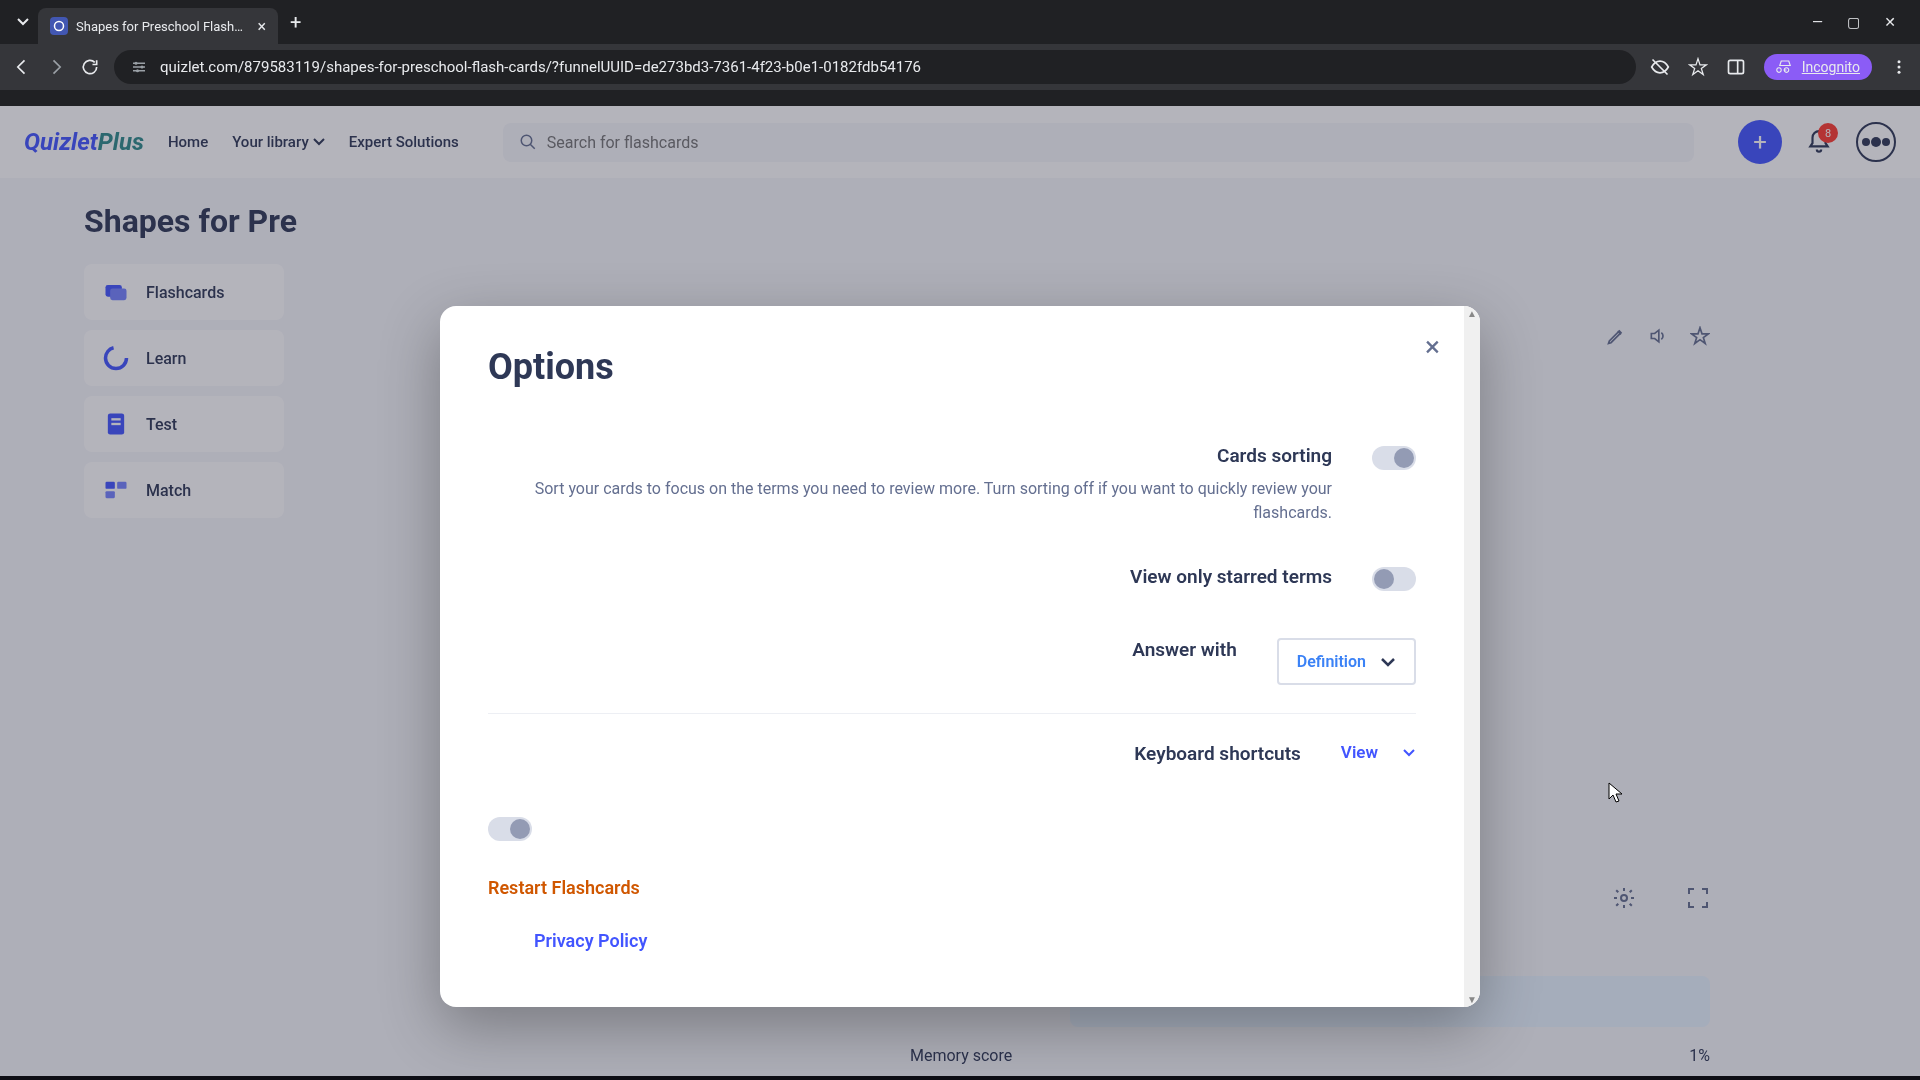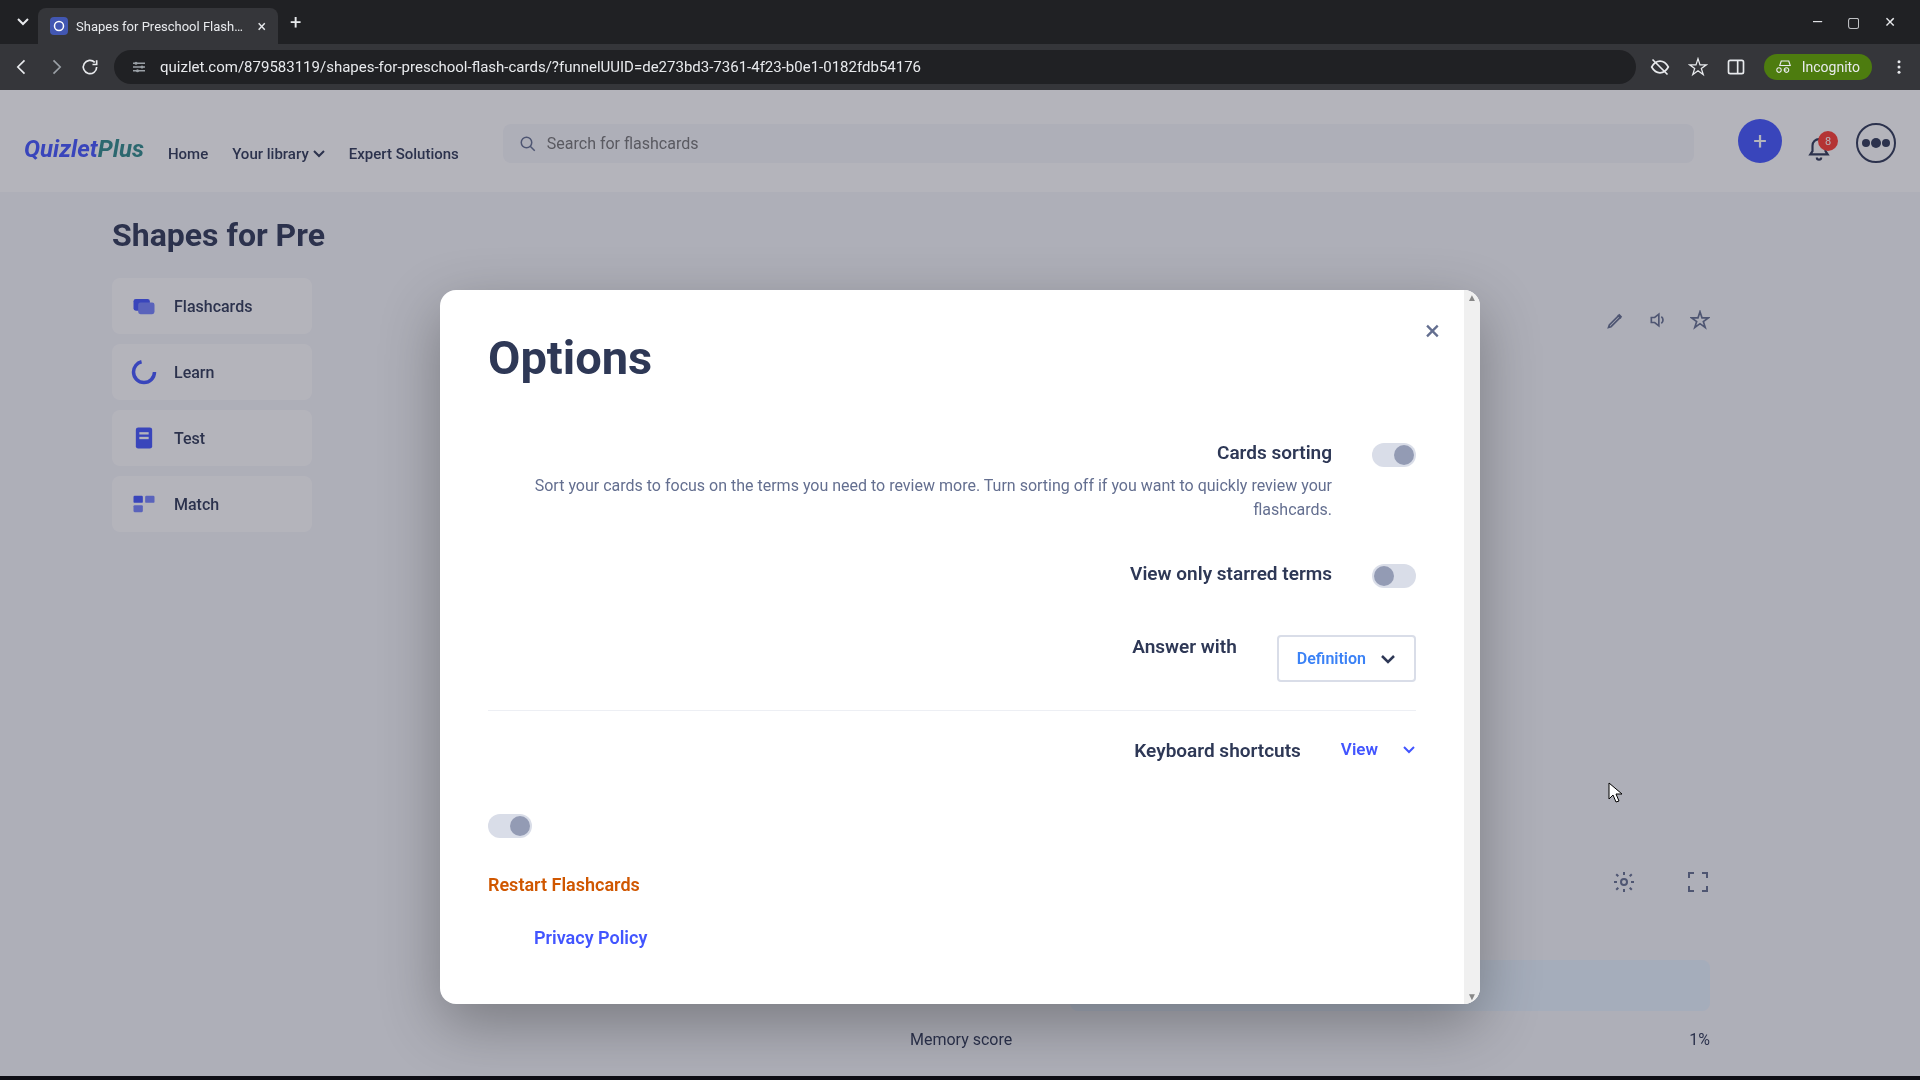--- a/index.html
+++ b/index.html
@@ -18,39 +18,39 @@
 .window-controls { margin-left: auto; display: flex; gap: 24px; padding-right: 16px; color: #e8eaed; }
 .window-controls span { cursor: pointer; font-size: 14px; }
 
 .addr-bar { display: flex; align-items: center; height: 46px; padding: 0 12px; gap: 14px; background: #35363a; }
 .nav-btn { color: #9aa0a6; cursor: pointer; display: flex; align-items: center; }
 .nav-btn.enabled { color: #e8eaed; }
 .addr-field { flex: 1; display: flex; align-items: center; gap: 12px; background: #202124; border-radius: 20px; padding: 0 16px; height: 34px; }
 .site-icon { color: #9aa0a6; }
 .url-text { color: #e8eaed; font-size: 15px; flex: 1; }
 .addr-right { display: flex; gap: 18px; align-items: center; color: #e8eaed; }
-.incognito-badge { display: flex; align-items: center; gap: 8px; background: #4d7c0f; padding: 4px 12px; border-radius: 16px; font-size: 14px; }
+.incognito-badge { display: flex; align-items: center; gap: 8px; background: #8b5cf6; padding: 4px 12px; border-radius: 16px; font-size: 14px; text-decoration: underline; }
 
 
 .page-bg { background: #f6f7fb; height: calc(1080px - 90px); position: relative; }
 .page-dim { position: absolute; inset: 0; background: rgba(40,40,60,0.35); z-index: 5; }
 
-.app-header { display: flex; align-items: flex-end; padding: 29px 24px; gap: 24px; background: #fff; }
+.app-header { display: flex; align-items: center; padding: 14px 24px; gap: 24px; background: #fff; margin-top: 16px; }
 .logo { font-size: 24px; font-weight: 700; color: #4255ff; font-style: italic; }
 .logo .plus { color: #2e8b8b; }
 .nav-link { color: #2e3856; font-size: 15px; font-weight: 500; cursor: pointer; }
 .nav-dd { display: flex; align-items: center; gap: 4px; }
 .search-wrap { flex: 1; display: flex; align-items: center; gap: 10px; background: #f6f7fb; border-radius: 8px; padding: 10px 16px; margin: 0 20px; }
 .search-wrap input { border: none; background: transparent; font-size: 16px; flex: 1; outline: none; color: #646f90; }
 .add-btn { width: 44px; height: 44px; border-radius: 50%; background: #4255ff; color: #fff; display: flex; align-items: center; justify-content: center; font-size: 24px; cursor: pointer; }
 .bell-wrap { position: relative; cursor: pointer; }
 .bell-badge { position: absolute; top: -6px; right: -6px; background: #ff3b30; color: #fff; font-size: 11px; width: 20px; height: 20px; border-radius: 50%; display: flex; align-items: center; justify-content: center; }
 .avatar { width: 40px; height: 40px; border-radius: 50%; background: #fff; border: 2px solid #2e3856; display: flex; align-items: center; justify-content: center; overflow: hidden; }
 
-.content { padding: 24px 112px; }
+.content { padding: 24px 84px; }
 .page-title { font-size: 32px; font-weight: 700; color: #2e3856; margin-bottom: 24px; }
 .study-modes { display: flex; flex-direction: column; gap: 10px; width: 200px; }
 .mode-btn { display: flex; align-items: center; gap: 16px; padding: 14px 18px; background: #fff; border-radius: 8px; cursor: pointer; text-align: center; }
 .mode-icon { width: 28px; height: 28px; display: flex; align-items: center; justify-content: center; }
 .mode-label { font-size: 16px; color: #2e3856; font-weight: 500; }
 
 .card-area { position: absolute; right: 210px; top: 220px; }
 .card-actions { display: flex; gap: 22px; color: #646f90; }
 .card-actions span { cursor: pointer; }
 .below-card { position: absolute; right: 210px; top: 780px; display: flex; gap: 50px; color: #646f90; }
@@ -62,21 +62,21 @@
 
 .modal-backdrop { position: absolute; inset: 0; z-index: 10; display: flex; align-items: flex-start; justify-content: center; padding-top: 200px; }
 .modal { background: #fff; border-radius: 16px; width: 1040px; max-height: 820px; position: relative; box-shadow: 0 20px 60px rgba(0,0,0,0.3); display: flex; }
 .modal-inner { padding: 40px 48px; flex: 1; overflow-y: auto; }
 .modal-scroll { width: 16px; background: #f0f0f0; border-radius: 0 16px 16px 0; position: relative; }
 .modal-scroll .thumb { position: absolute; top: 12px; bottom: 12px; left: 3px; right: 3px; background: transparent; }
 .modal-scroll .arrow { position: absolute; left: 0; right: 0; display: flex; justify-content: center; color: #888; font-size: 10px; }
 .modal-scroll .arrow.up { top: 2px; }
 .modal-scroll .arrow.down { bottom: 2px; }
 .modal-close { position: absolute; top: 24px; right: 40px; font-size: 28px; color: #646f90; cursor: pointer; z-index: 2; }
-.modal-title { font-size: 47px; font-weight: 700; color: #2e3856; margin-bottom: 36px; }
+.modal-title { font-size: 36px; font-weight: 700; color: #2e3856; margin-bottom: 36px; }
 
 .opt-row { display: flex; justify-content: space-between; align-items: flex-start; padding: 20px 0; text-align: right; }
 .opt-row + .opt-row { }
 .opt-left { flex: 1; padding-right: 40px; }
 .opt-label { font-size: 19px; font-weight: 600; color: #2e3856; margin-bottom: 10px; }
 .opt-desc { font-size: 16px; color: #646f90; line-height: 1.5; }
 
 .toggle { width: 44px; height: 24px; background: #d9dde8; border-radius: 12px; position: relative; cursor: pointer; flex-shrink: 0; margin-top: 2px; }
 .toggle .knob { width: 20px; height: 20px; background: #939bb4; border-radius: 50%; position: absolute; top: 2px; left: 22px; }
 .toggle.off .knob { left: 2px; }

